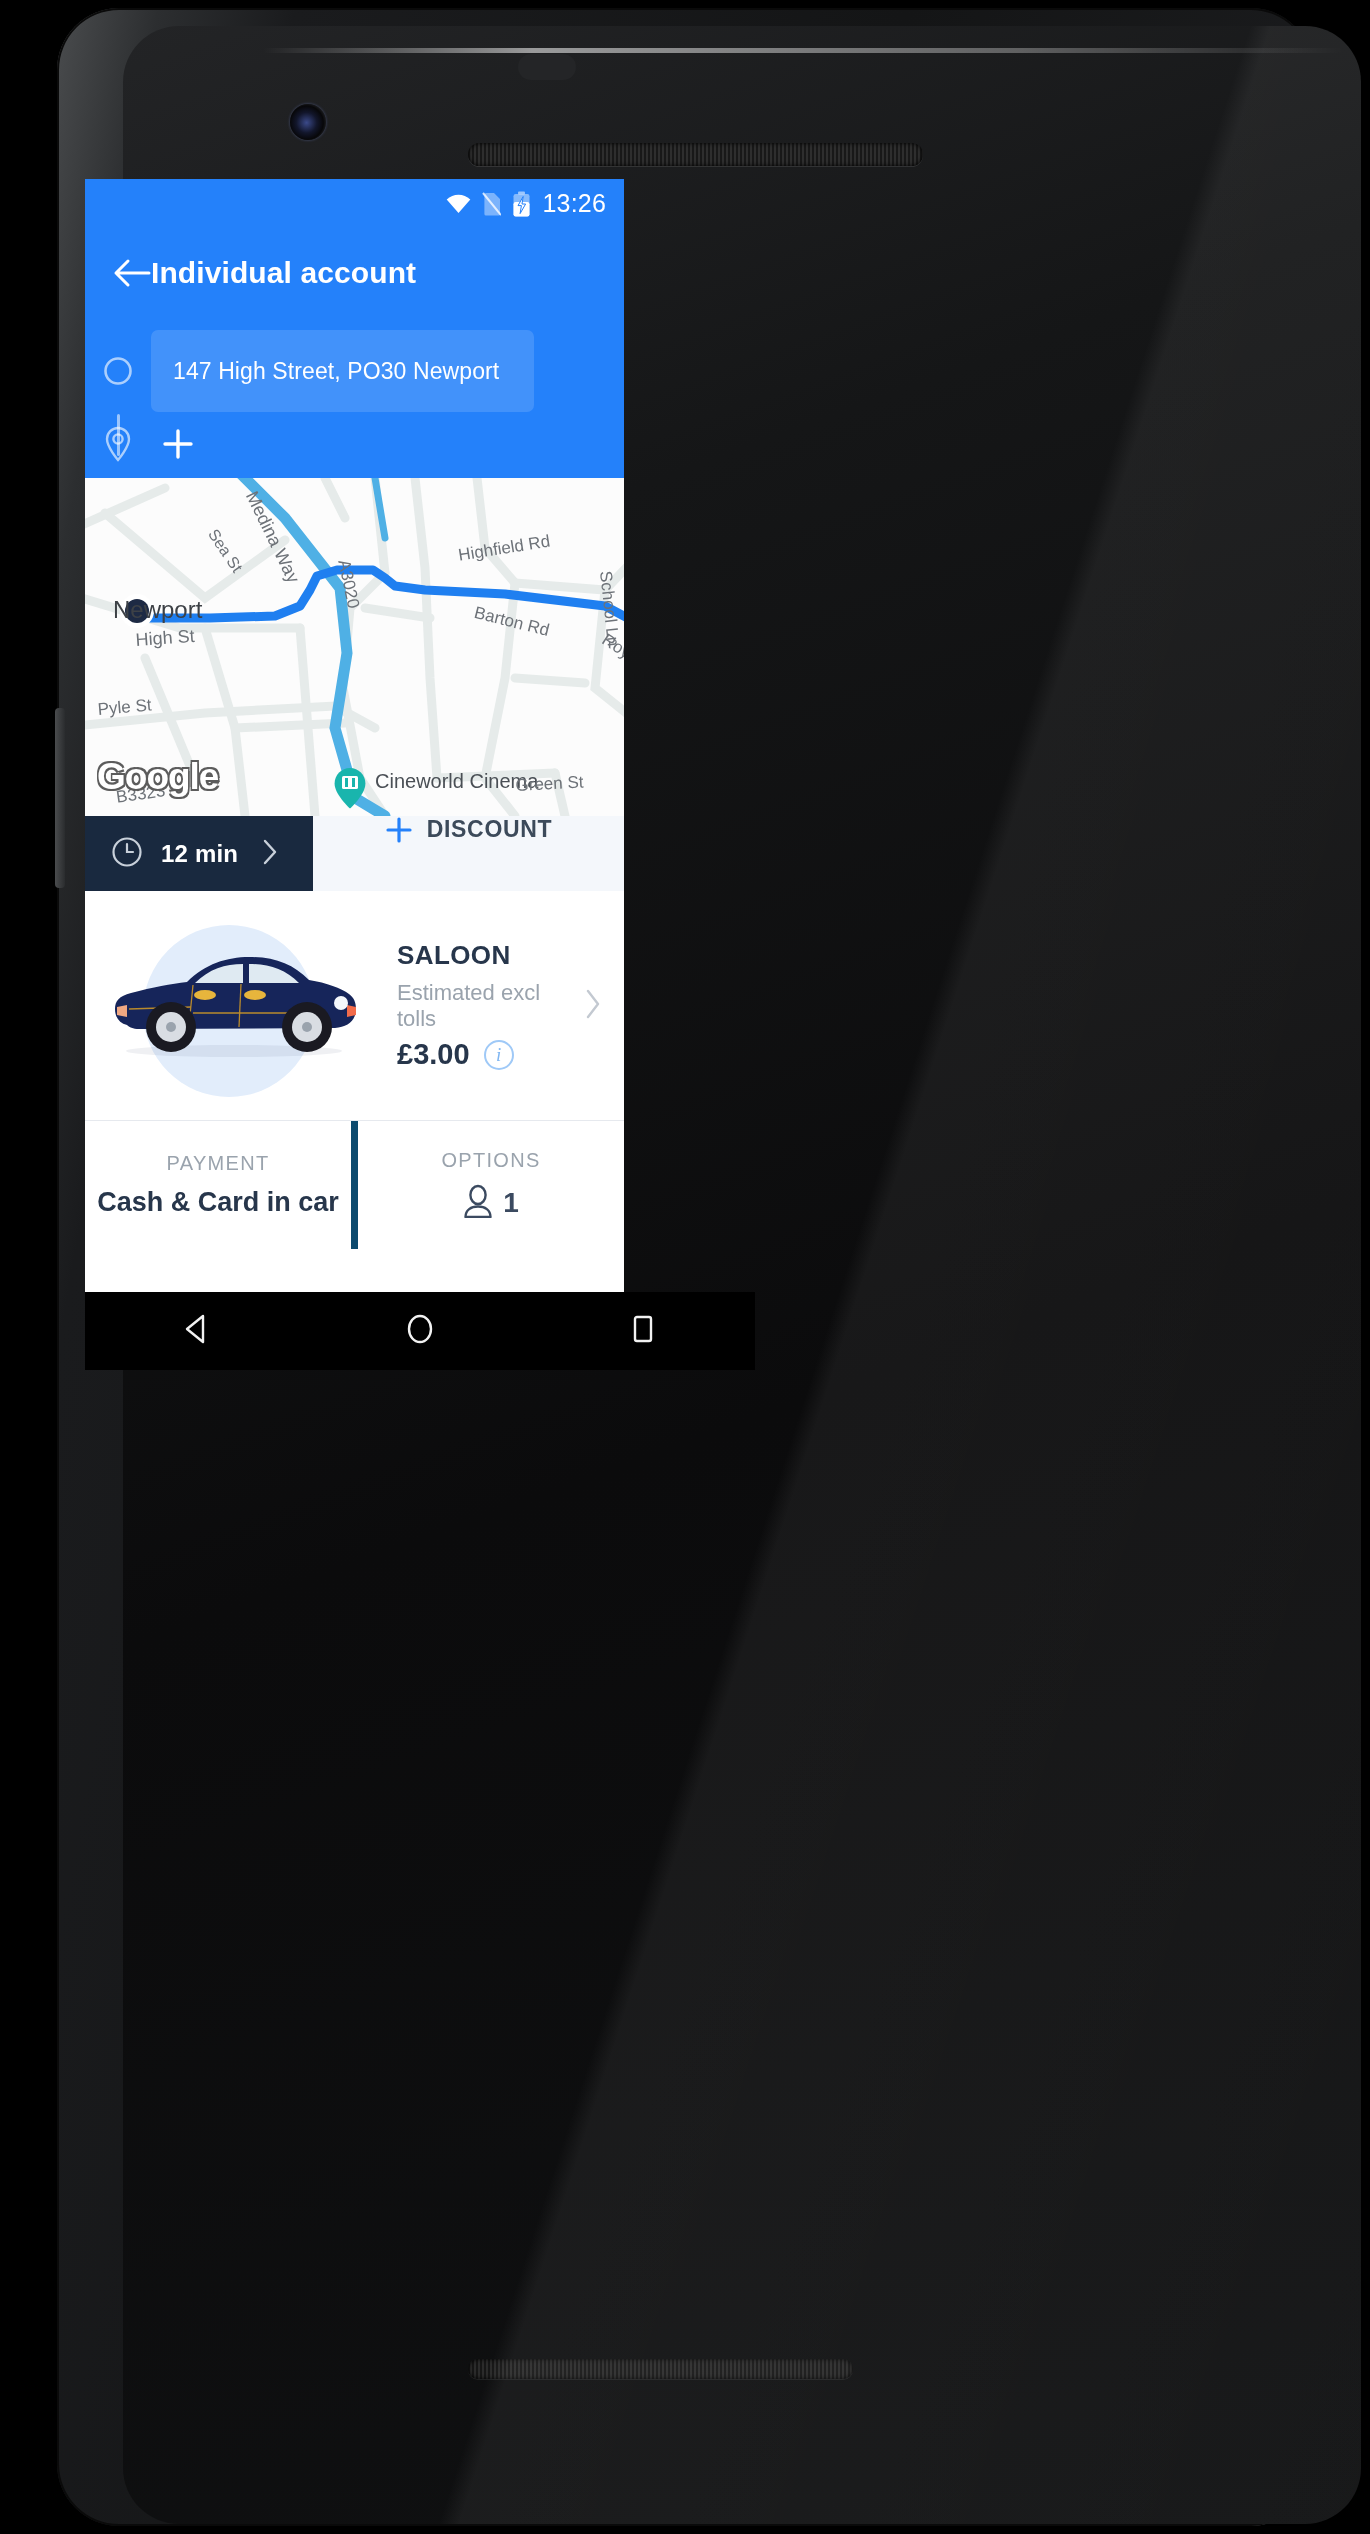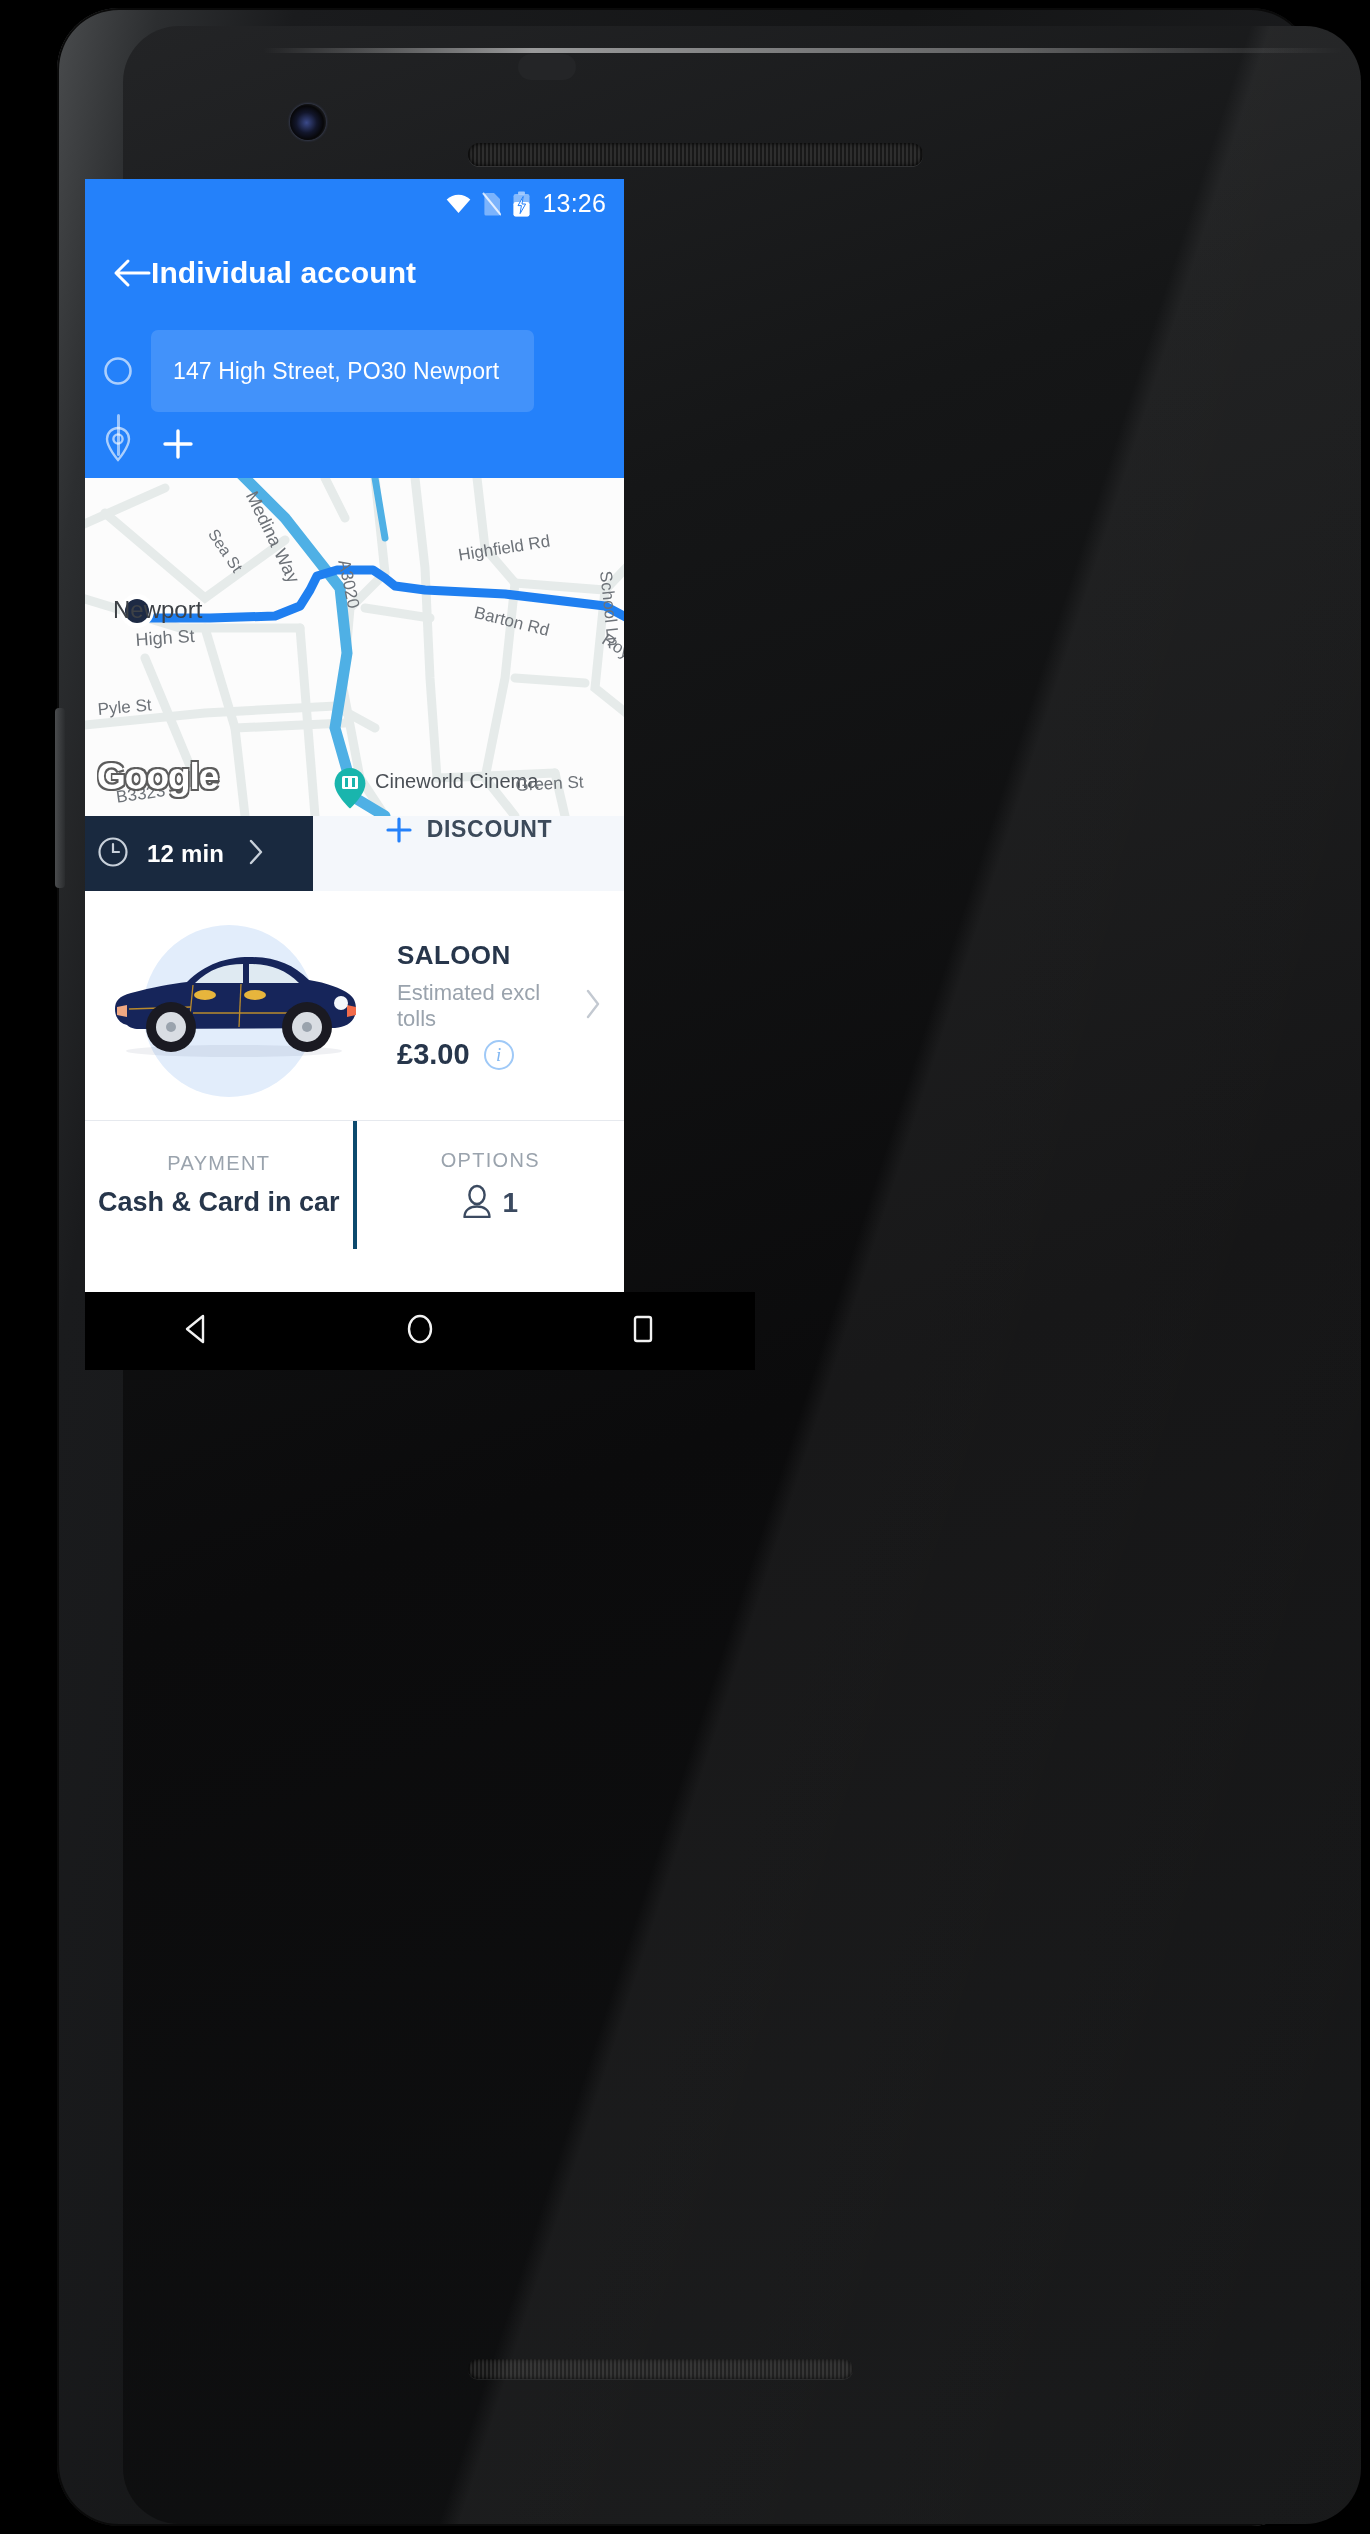--- a/index.html
+++ b/index.html
@@ -118,21 +118,21 @@
     color:#fff; text-shadow:
       -1.6px -1.6px 0 #5c5c5c, 1.6px -1.6px 0 #5c5c5c,
       -1.6px 1.6px 0 #5c5c5c, 1.6px 1.6px 0 #5c5c5c;
     font-family:Liberation Sans, sans-serif;
   }
 
   
   .infobar{ display:flex; height:75px; background:#f4f7fb; }
   .eta-box{
     width:228px; background:#19293f; display:flex; align-items:center;
-    gap:18px; padding-left:12px; color:#fff;
+    gap:18px; padding-left:26px; color:#fff;
   }
   .eta-text{ font-size:24px; font-weight:700; letter-spacing:.2px; }
   .eta-chev{ margin-left:6px; }
   .discount-box{
     flex:1; display:flex; align-items:flex-start; justify-content:center; gap:14px;
   }
   .disc-label{ font-size:23px; font-weight:700; color:#3c4a5a; letter-spacing:.7px; }
 
   
   .vehicle{
@@ -156,21 +156,21 @@
     color:#7fb6f2; font-size:19px; font-family:"Liberation Serif", serif; font-style:italic;
   }
   .veh-chev{ flex:0 0 auto; color:#c3c9d1; }
 
   
   .po-row{ display:flex; height:128px; background:#fff; }
   .po-cell{
     flex:1; display:flex; flex-direction:column; align-items:center; justify-content:center;
     gap:12px;
   }
-  .po-cell + .po-cell{ border-left:4px solid #0c4a6e; }
+  .po-cell + .po-cell{ border-left:7px solid #0c4a6e; }
   .po-label{ font-size:20px; color:#9aa3ad; letter-spacing:1.3px; }
   .po-value{ font-size:27px; font-weight:700; color:#27364b; }
   .po-opt{ display:flex; align-items:center; gap:10px; }
   .po-count{ font-size:28px; font-weight:700; color:#3b4a60; }
 
   
   .navbar{
     position:absolute; left:85px; top:1292px; width:670px; height:78px;
     background:#000; display:flex; align-items:center; justify-content:space-around;
   }

